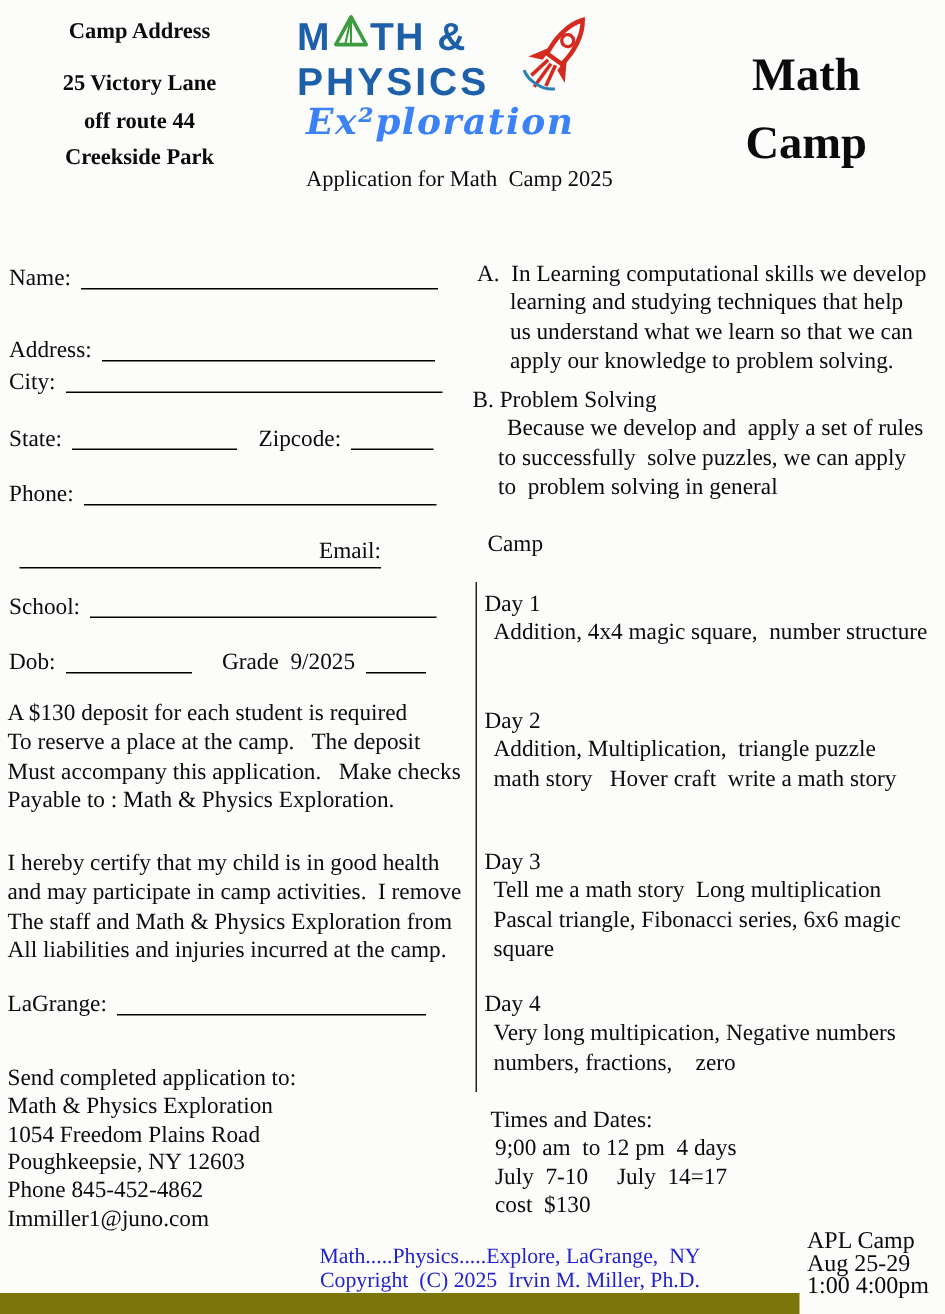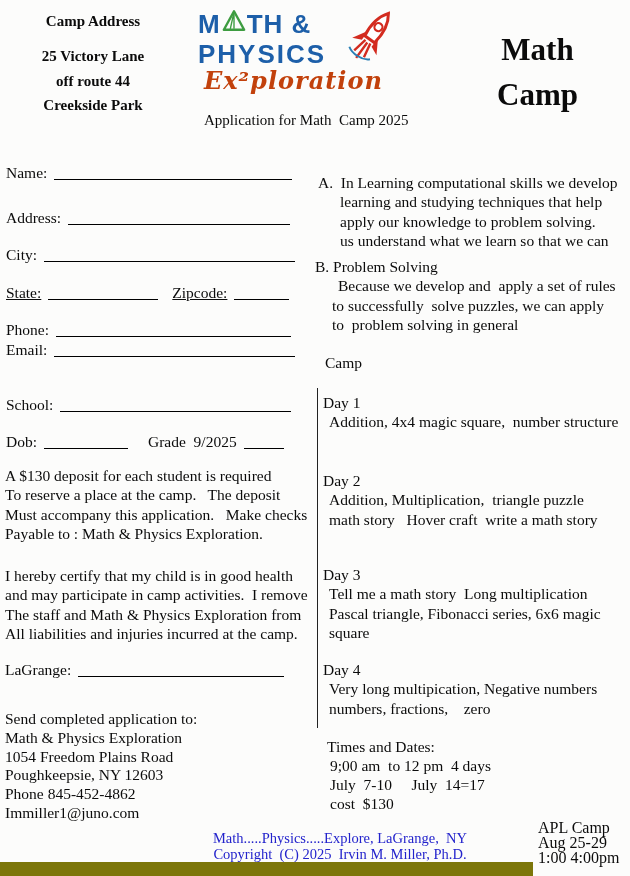--- a/index.html
+++ b/index.html
@@ -20,21 +20,21 @@
   .logo{left:198px;top:9px;width:210px;}
   .logo-row1,.logo-row2{
     font-family:"Liberation Sans",sans-serif;font-weight:bold;
     color:#1d5fa9;font-size:26px;line-height:27px;letter-spacing:1px;
     display:flex;align-items:center;
   }
   .logo-row2{letter-spacing:2px;margin-top:2px;}
   .logo-tri{margin:0 1px 2px 1px;}
   .logo-row3{
     font-family:"DejaVu Serif",serif;font-style:italic;font-weight:bold;
-    color:#c2410c;font-size:24px;line-height:26px;margin-left:6px;letter-spacing:1px;
+    color:#3b82f6;font-size:24px;line-height:26px;margin-left:6px;letter-spacing:1px;
   }
   .rocket{left:344px;top:6px;}
 
   .app-line{left:204px;top:112px;font-size:15px;}
 
   .big-title{left:450px;top:27px;width:175px;text-align:center;
     font-weight:bold;font-size:31px;line-height:45px;}
 
   
   .frow{position:absolute;left:6px;display:flex;align-items:flex-end;font-size:15.5px;height:20px;}
@@ -95,43 +95,43 @@
     </svg>
   </div>
 
   <div class="abs app-line line">Application for Math  Camp 2025</div>
 
   <div class="abs big-title">
     <div class="line">Math</div>
     <div class="line">Camp</div>
   </div>
 
-  <div class="frow" style="top:163px;">
+  <div class="frow" style="top:176px;">
     <span class="lbl">Name:</span>
     <span class="wline" style="width:238px;"></span>
   </div>
-  <div class="frow" style="top:208px;">
+  <div class="frow" style="top:224px;">
     <span class="lbl">Address:</span>
     <span class="wline" style="width:222px;"></span>
   </div>
   <div class="frow" style="top:245px;">
     <span class="lbl">City:</span>
     <span class="wline" style="width:251px;"></span>
   </div>
-  <div class="frow" style="top:283px;text-decoration:underline;">
+  <div class="frow" style="top:283px;">
     <span class="lbl">State:</span>
     <span class="wline" style="width:110px;"></span>
     <span class="lbl" style="margin-left:14px;">Zipcode:</span>
     <span class="wline" style="width:55px;"></span>
   </div>
   <div class="frow" style="top:320px;">
     <span class="lbl">Phone:</span>
     <span class="wline" style="width:235px;"></span>
   </div>
-  <div class="frow" style="top:340px;">
+  <div class="frow" style="top:358px;flex-direction:column;">
     <span class="lbl">Email:</span>
     <span class="wline" style="width:241px;"></span>
   </div>
   <div class="frow" style="top:395px;">
     <span class="lbl">School:</span>
     <span class="wline" style="width:231px;"></span>
   </div>
   <div class="frow" style="top:432px;">
     <span class="lbl">Dob:</span>
     <span class="wline" style="width:84px;"></span>
@@ -163,22 +163,22 @@
     <div class="line">Math &amp; Physics Exploration</div>
     <div class="line">1054 Freedom Plains Road</div>
     <div class="line">Poughkeepsie, NY 12603</div>
     <div class="line">Phone 845-452-4862</div>
     <div class="line">Immiller1@juno.com</div>
   </div>
 
   <div class="abs para lh19" style="left:318px;top:163px;width:312px;margin-top:10px;">
     <div class="line">A.  In Learning computational skills we develop</div>
     <div class="line ind22">learning and studying techniques that help</div>
+    <div class="line ind22">us understand what we learn so that we can</div>
     <div class="line ind22">apply our knowledge to problem solving.</div>
-    <div class="line ind22">us understand what we learn so that we can</div>
   </div>
 
   <div class="abs para lh19" style="left:315px;top:257px;width:315px;">
     <div class="line">B. Problem Solving</div>
     <div class="line ind23">Because we develop and  apply a set of rules</div>
     <div class="line ind17">to successfully  solve puzzles, we can apply</div>
     <div class="line ind17">to  problem solving in general</div>
   </div>
 
   <div class="abs para line" style="left:325px;top:354px;">Camp</div>

